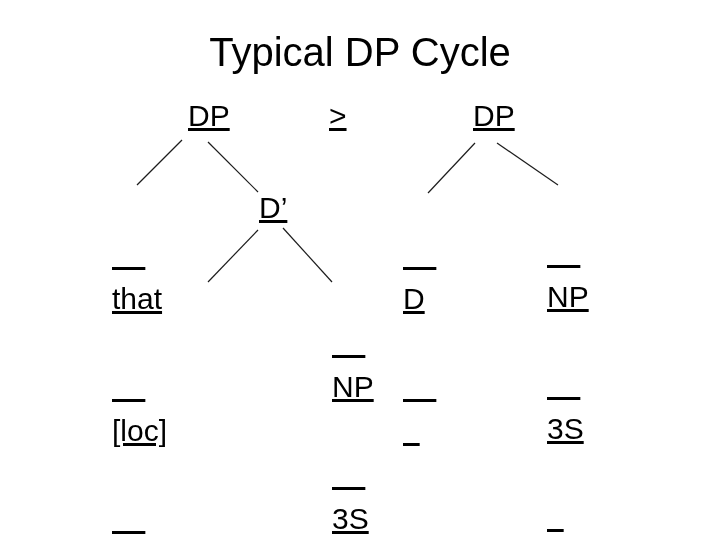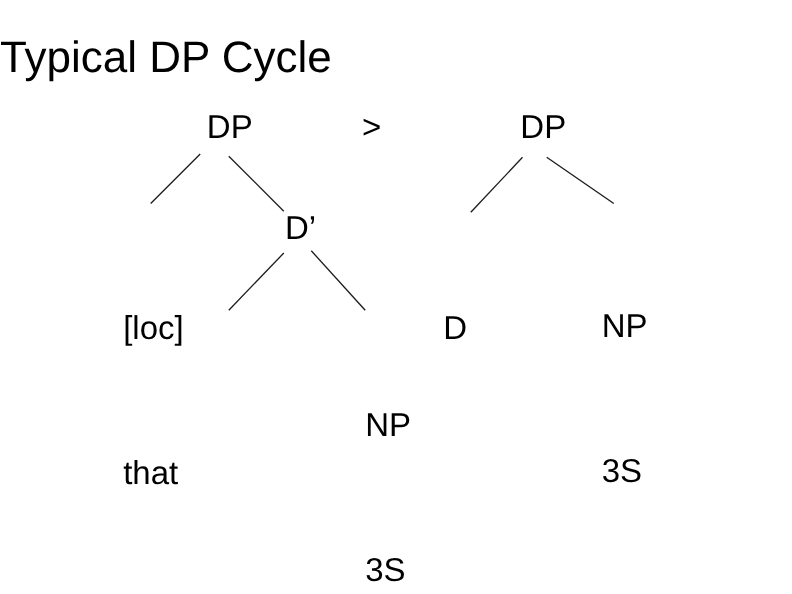--- a/index.html
+++ b/index.html
@@ -14,37 +14,38 @@
     background: #ffffff;
     overflow: hidden;
     font-family: "Liberation Sans", sans-serif;
     color: #000000;
   }
   .slide-title {
     position: absolute;
     top: 28px;
     left: 0;
     width: 720px;
-    text-align: left;
+    text-align: center;
     font-size: 40px;
     line-height: 48px;
     white-space: pre;
   }
   .tree-lines {
     position: absolute;
     top: 0;
     left: 0;
     width: 720px;
     height: 540px;
   }
   .node-label, .node-block {
     position: absolute;
     font-size: 30px;
     line-height: 44px;
     white-space: pre;
+    text-decoration: underline;
   }
   .node-label div, .node-block div {
     height: 44px;
   }
   .root-left   { left: 188px; top: 94px; }
   .gt-symbol   { left: 329px; top: 94px; }
   .root-right  { left: 473px; top: 94px; }
   .spec-left   { left: 112px; top: 189px; }
   .dbar-left   { left: 259px; top: 186px; }
   .np-left     { left: 332px; top: 277px; }
@@ -67,22 +68,22 @@
     <line x1="497" y1="143" x2="558" y2="185" stroke="#1c1c1c" stroke-width="1.2"></line>
   </svg>
 
   <div class="node-label root-left">DP</div>
 
   <div class="node-label gt-symbol">&gt;</div>
 
   <div class="node-label root-right">DP</div>
 
   <div class="node-block spec-left">
+    <div>that</div>
     <div>[loc]</div>
-    <div>that</div>
     
   </div>
 
   <div class="node-label dbar-left">D’</div>
 
   <div class="node-block np-left">
     <div>NP</div>
     <div>3S</div>
   </div>
 

